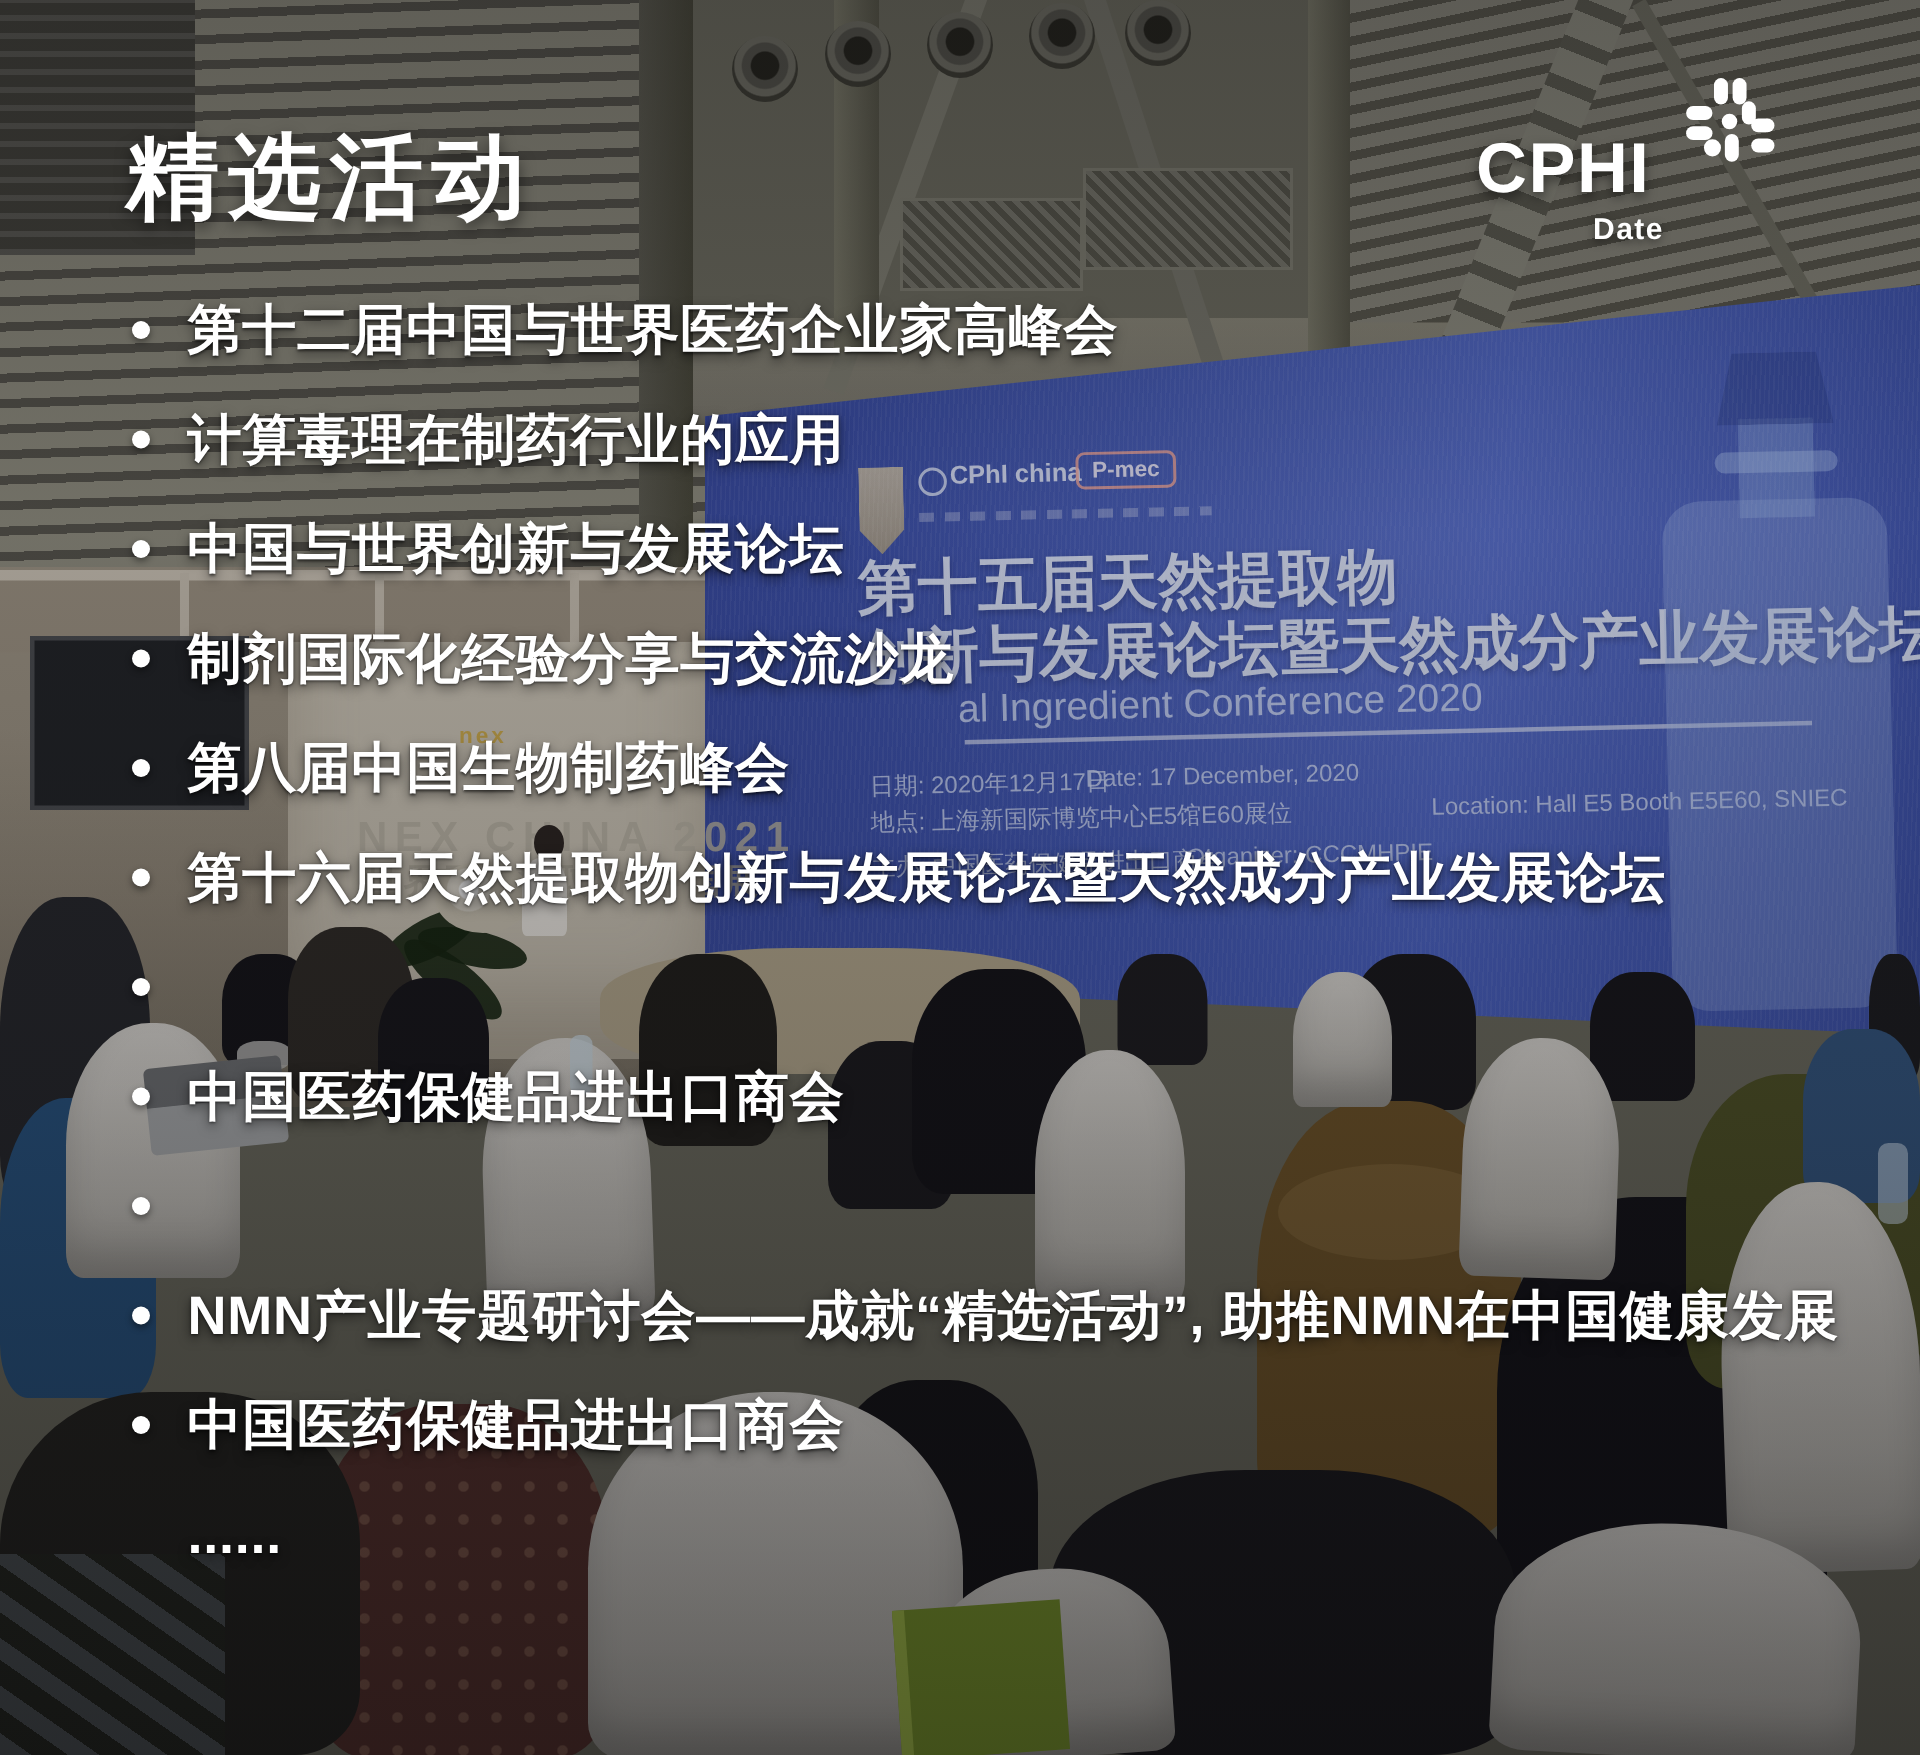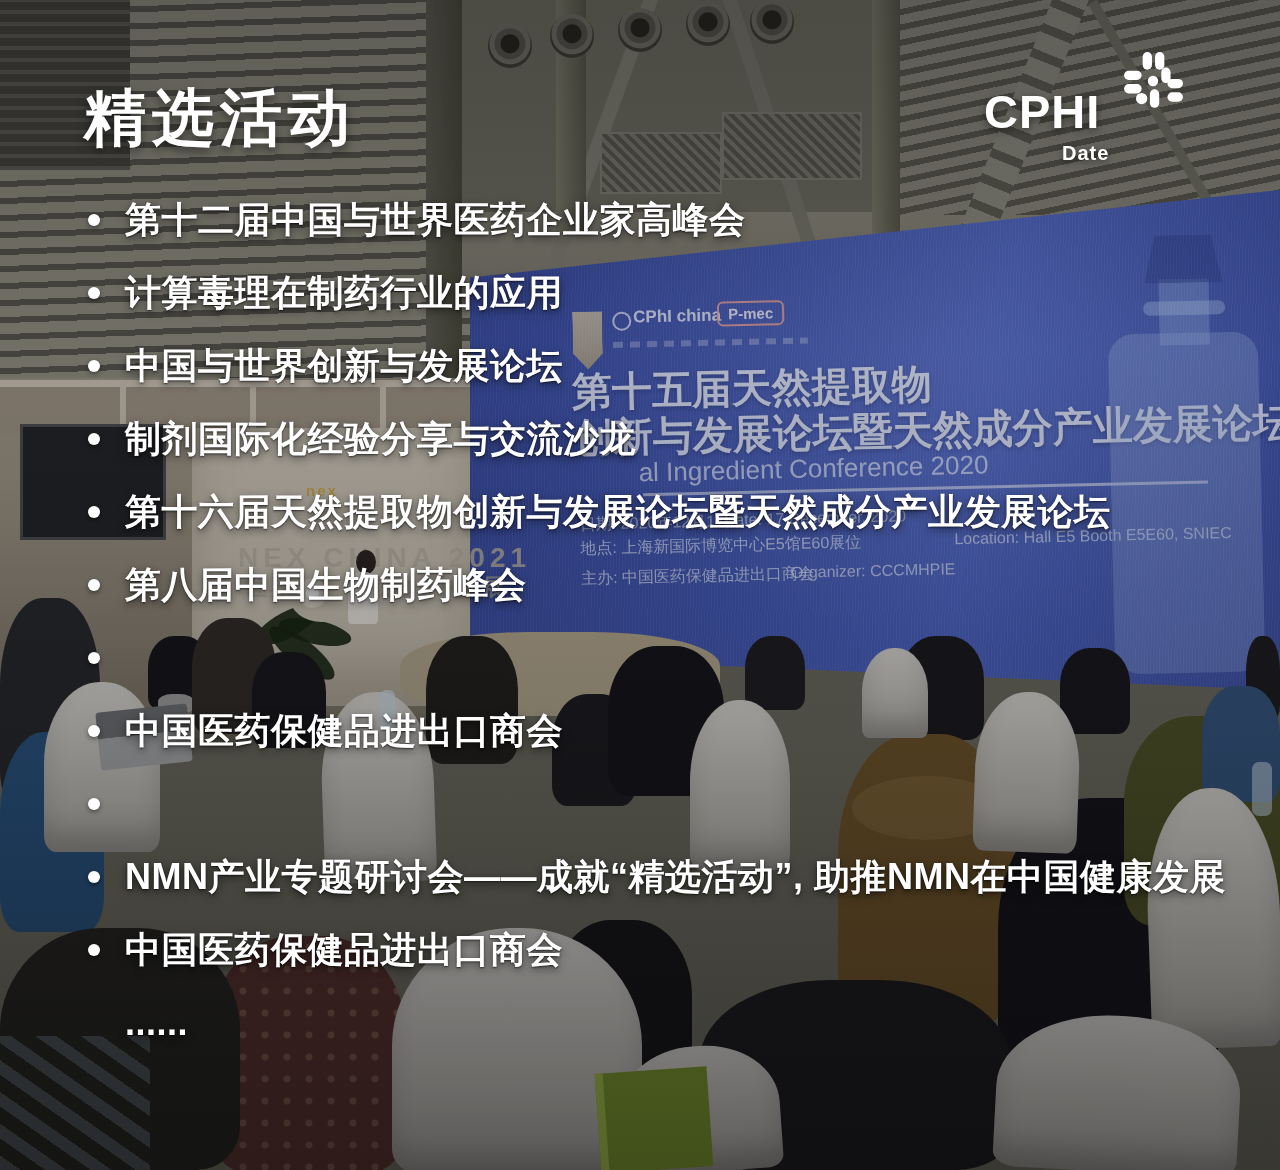--- a/index.html
+++ b/index.html
@@ -233,25 +233,25 @@
     <li class="event">
         <span class="dot"></span>
         <span class="etext">中国与世界创新与发展论坛</span>
       </li>
     <li class="event">
         <span class="dot"></span>
         <span class="etext">制剂国际化经验分享与交流沙龙</span>
       </li>
     <li class="event">
         <span class="dot"></span>
+        <span class="etext">第八届中国生物制药峰会</span>
+      </li>
+    <li class="event">
+        <span class="dot"></span>
         <span class="etext">第十六届天然提取物创新与发展论坛暨天然成分产业发展论坛</span>
-      </li>
-    <li class="event">
-        <span class="dot"></span>
-        <span class="etext">第八届中国生物制药峰会</span>
       </li>
     <li class="event">
         <span class="dot"></span>
       </li>
     <li class="event">
         <span class="dot"></span>
         <span class="etext">中国医药保健品进出口商会</span>
       </li>
     <li class="event">
         <span class="dot"></span>

